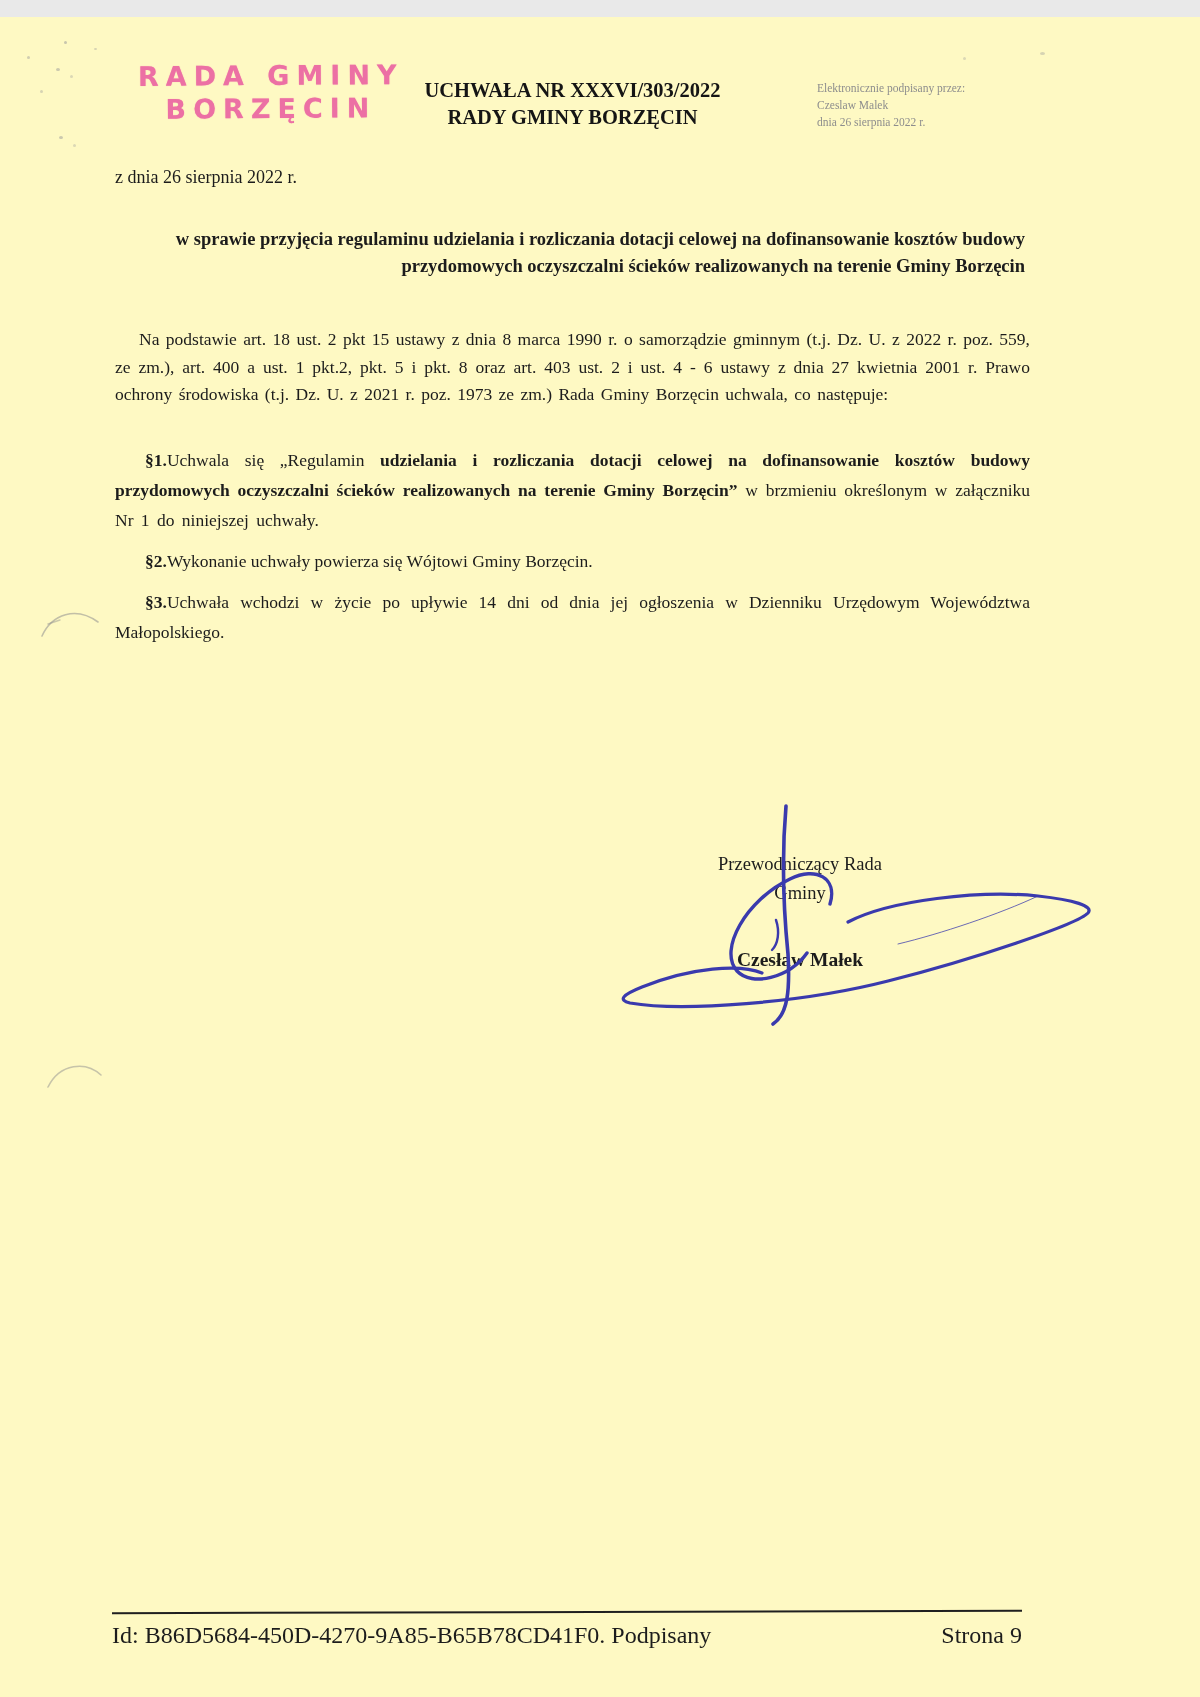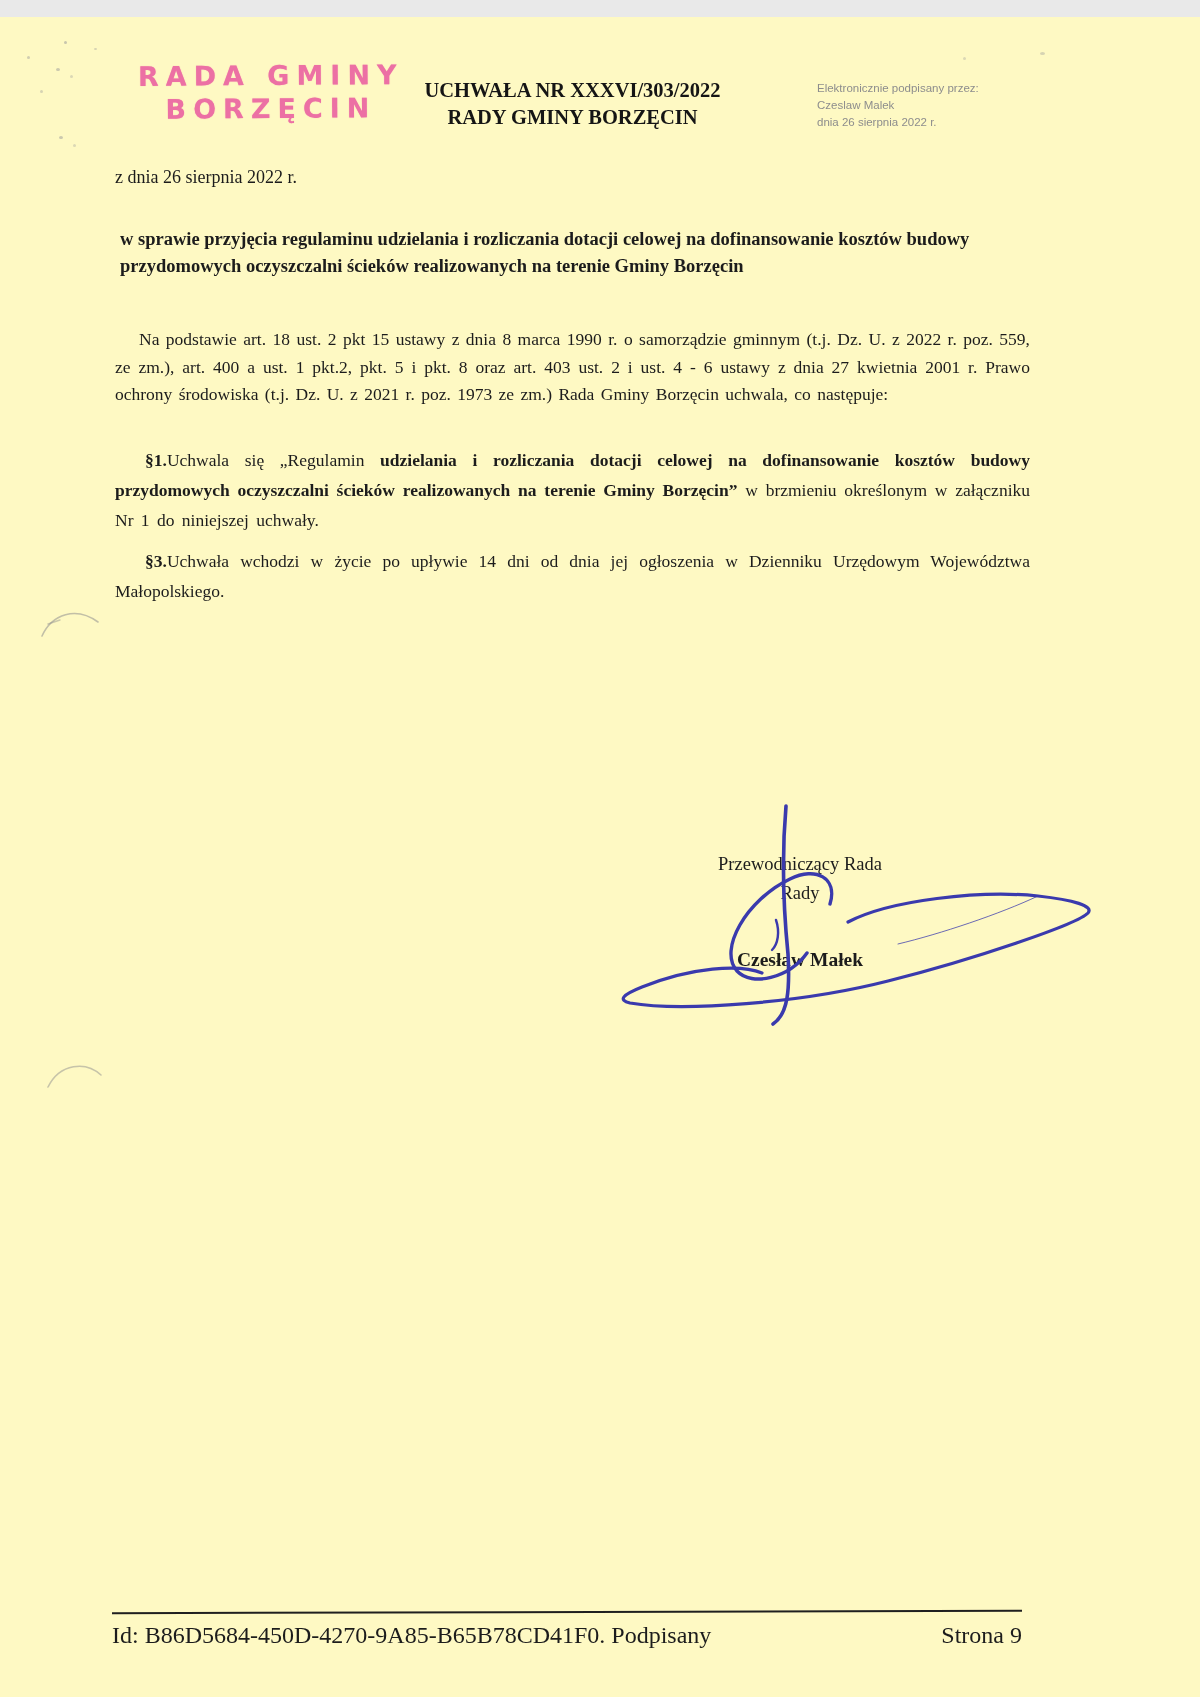--- a/index.html
+++ b/index.html
@@ -30,21 +30,21 @@
     opacity: 0.85;
     text-shadow: 0 0 1px rgba(233,89,159,0.55);
     transform: rotate(-0.4deg);
   }
 
   
   .esign {
     position: absolute;
     left: 817px;
     top: 63px;
-    font-family: Liberation Sans, sans-serif;
+    font-family: Liberation Serif, serif;
     font-size: 11.5px;
     line-height: 17px;
     color: #8d8d8d;
   }
 
   .content {
     position: absolute;
     left: 115px;
     top: 0;
     width: 915px;
@@ -58,21 +58,21 @@
     color: #151515;
   }
   .dateline {
     margin-top: 36px;
     text-align: left;
     font-size: 18px;
   }
   .subject {
     margin: 38px auto 0 auto;
     max-width: 905px;
-    text-align: left;
+    text-align: right;
     font-weight: bold;
     font-size: 18.5px;
     line-height: 27px;
   }
   .legal {
     margin-top: 46px;
     text-align: justify;
     text-indent: 24px;
     font-size: 17.5px;
     line-height: 27.5px;
@@ -182,27 +182,28 @@
     </div>
 
     <div class="dateline">z dnia 26 sierpnia 2022 r.</div>
 
     <div class="subject">w sprawie przyjęcia regulaminu udzielania i rozliczania dotacji celowej na dofinansowanie kosztów budowy przydomowych oczyszczalni ścieków realizowanych na terenie Gminy Borzęcin</div>
 
     <p class="legal">Na podstawie art. 18 ust. 2 pkt 15 ustawy z dnia 8 marca 1990 r. o samorządzie gminnym (t.j. Dz. U. z 2022 r. poz. 559, ze zm.), art. 400 a ust. 1 pkt.2, pkt. 5 i pkt. 8 oraz art. 403 ust. 2 i ust. 4 - 6 ustawy z dnia 27 kwietnia 2001 r. Prawo ochrony środowiska (t.j. Dz. U. z 2021 r. poz. 1973 ze zm.) Rada Gminy Borzęcin uchwala, co następuje:</p>
 
     <p class="par par1"><b>§1.</b><span>Uchwala się „Regulamin </span><b>udzielania i rozliczania dotacji celowej na dofinansowanie kosztów budowy przydomowych oczyszczalni ścieków realizowanych na terenie Gminy Borzęcin”</b><span> w brzmieniu określonym w załączniku Nr 1 do niniejszej uchwały.</span></p>
 
+    <p class="par par2"><b>§2.</b><span>Wykonanie uchwały powierza się Wójtowi Gminy Borzęcin.</span></p>
 
     <p class="par par3"><b>§3.</b><span>Uchwała wchodzi w życie po upływie 14 dni od dnia jej ogłoszenia w Dzienniku Urzędowym Województwa Małopolskiego.</span></p>
   </div>
 
   <div class="sig-block">
     <div>Przewodniczący Rada</div>
-    <div>Rady</div>
+    <div>Gminy</div>
     <div class="sig-name">Czesław Małek</div>
   </div>
 
   <svg class="ink" width="540" height="245" viewBox="0 0 540 245">
 
     <path d="M 206 14 C 202 60 203 112 208 162 C 210 198 208 222 193 232" fill="none" stroke="#3a3aad" stroke-width="3.6" stroke-linecap="round"></path>
 
     <path d="M 250 112 C 258 86 236 74 210 87 C 166 108 138 158 157 179 C 172 195 209 186 227 161" fill="none" stroke="#3a3aad" stroke-width="3.4" stroke-linecap="round"></path>
 
     <path d="M 196 128 C 200 140 198 152 192 158" fill="none" stroke="#3a3aad" stroke-width="2.4" stroke-linecap="round"></path>

